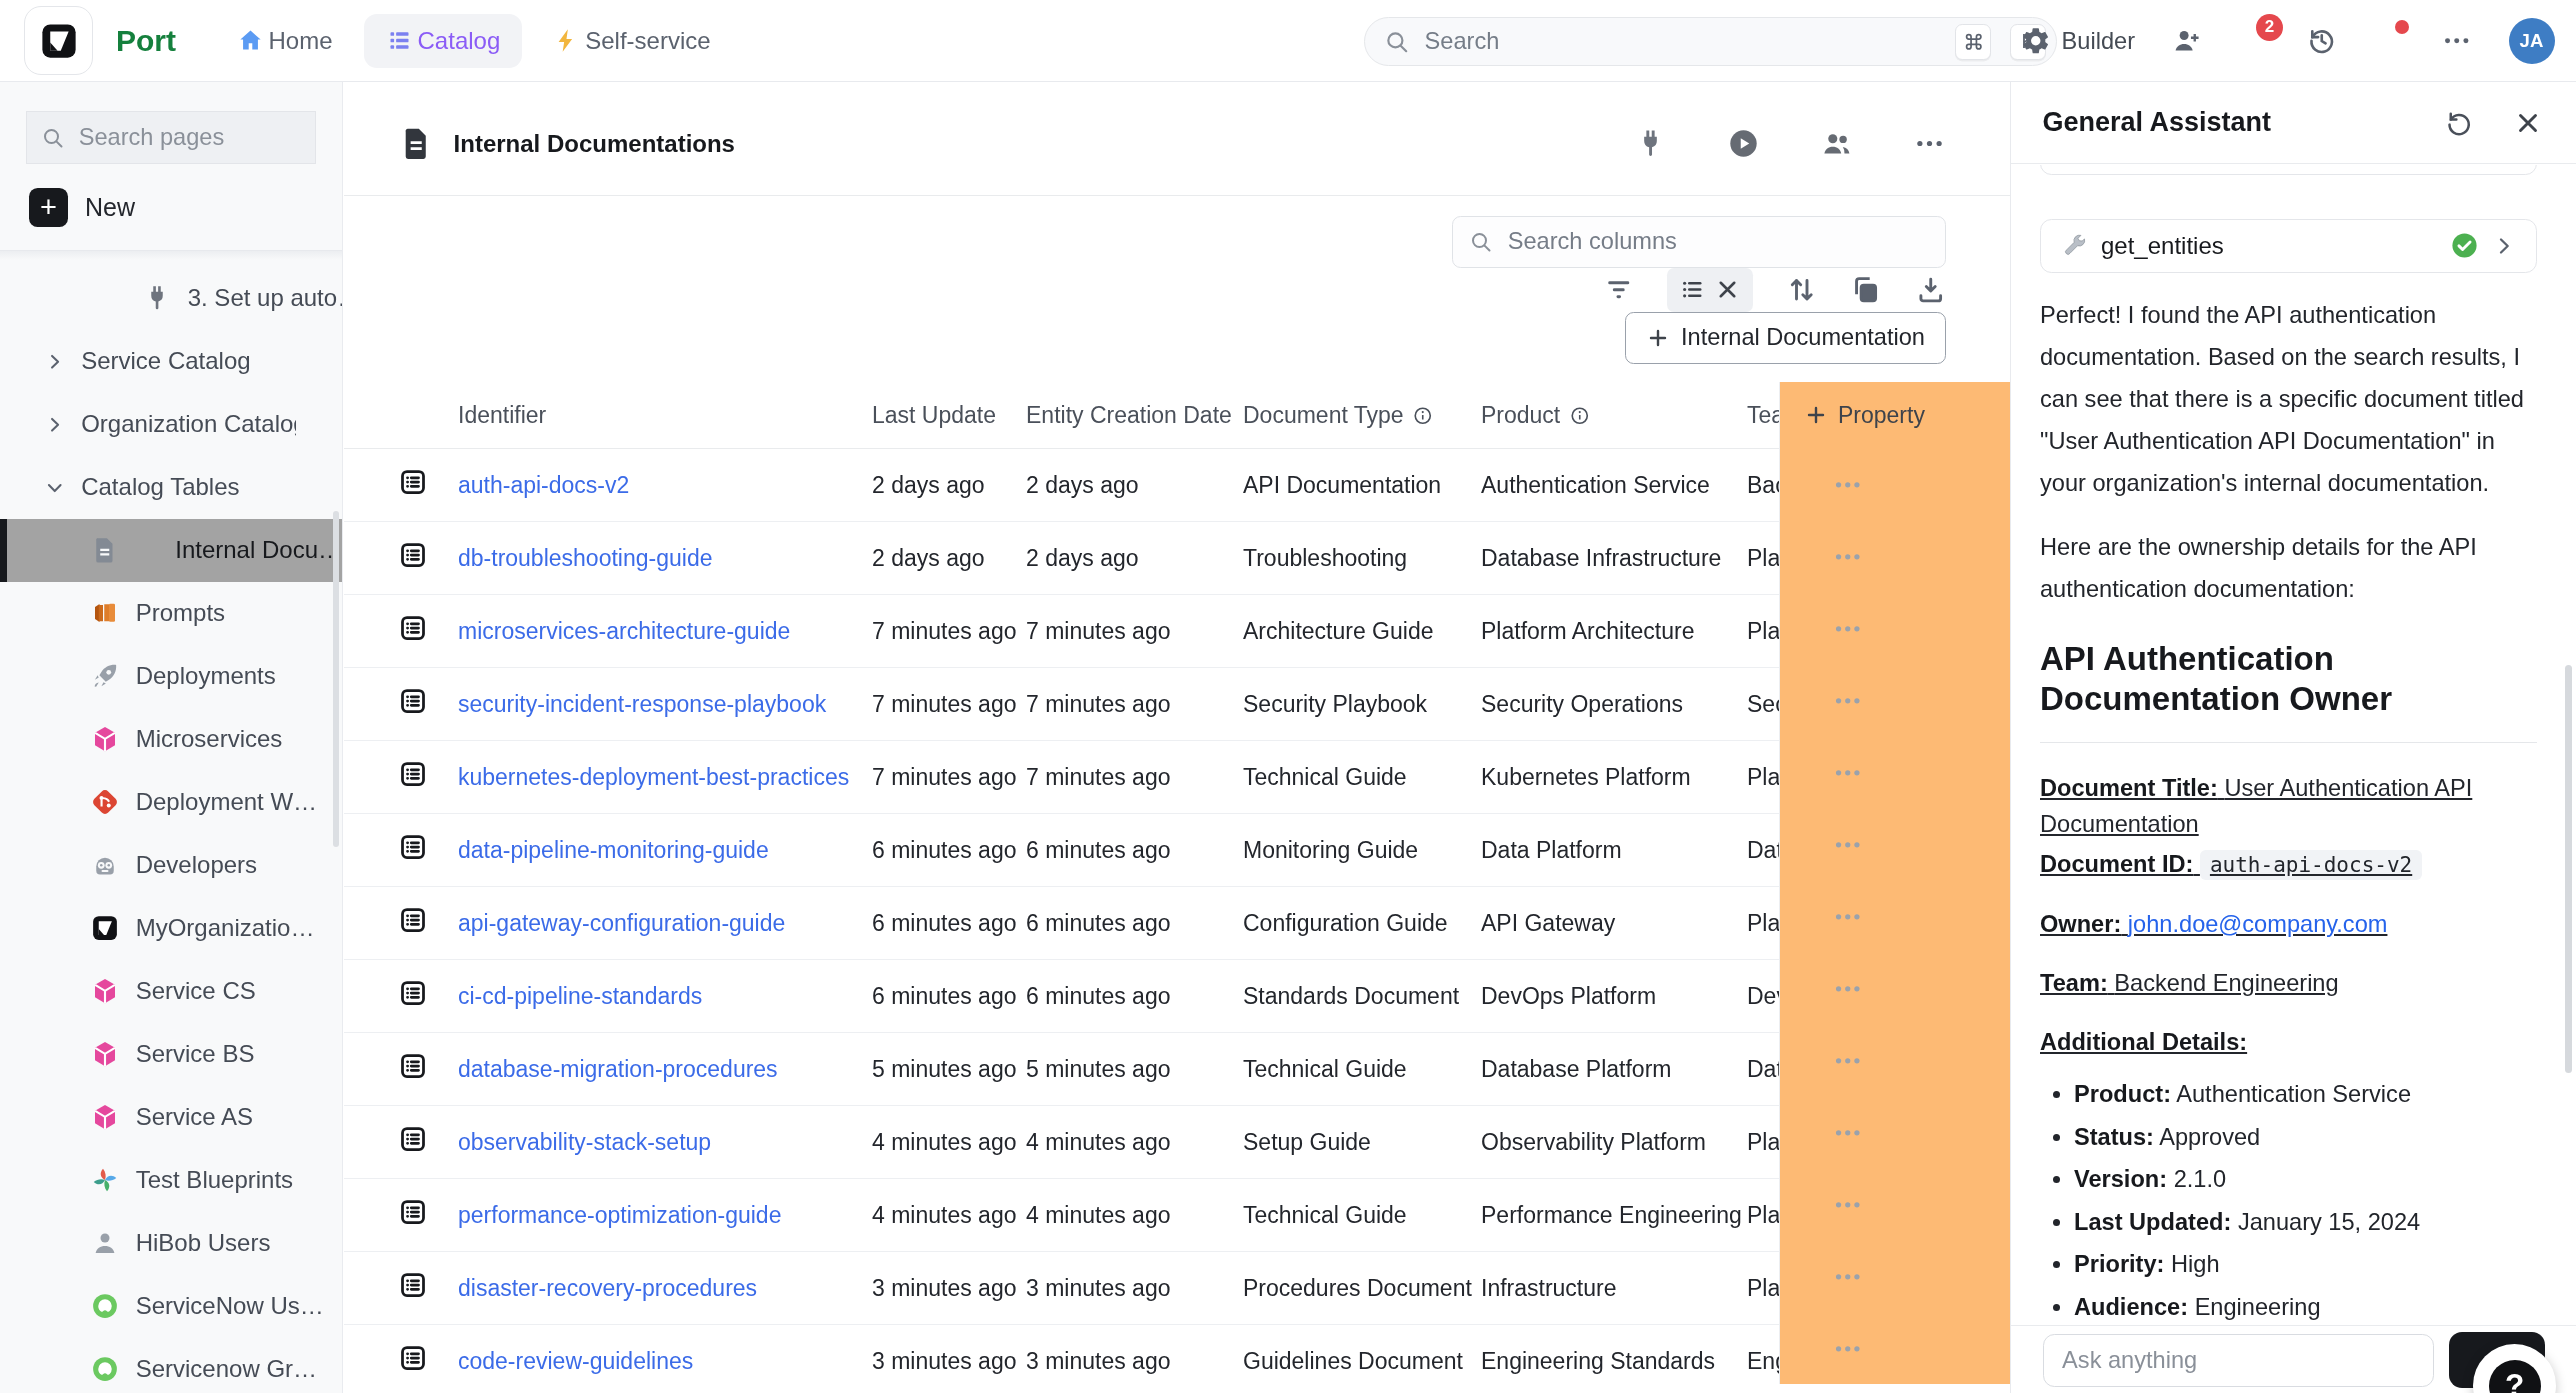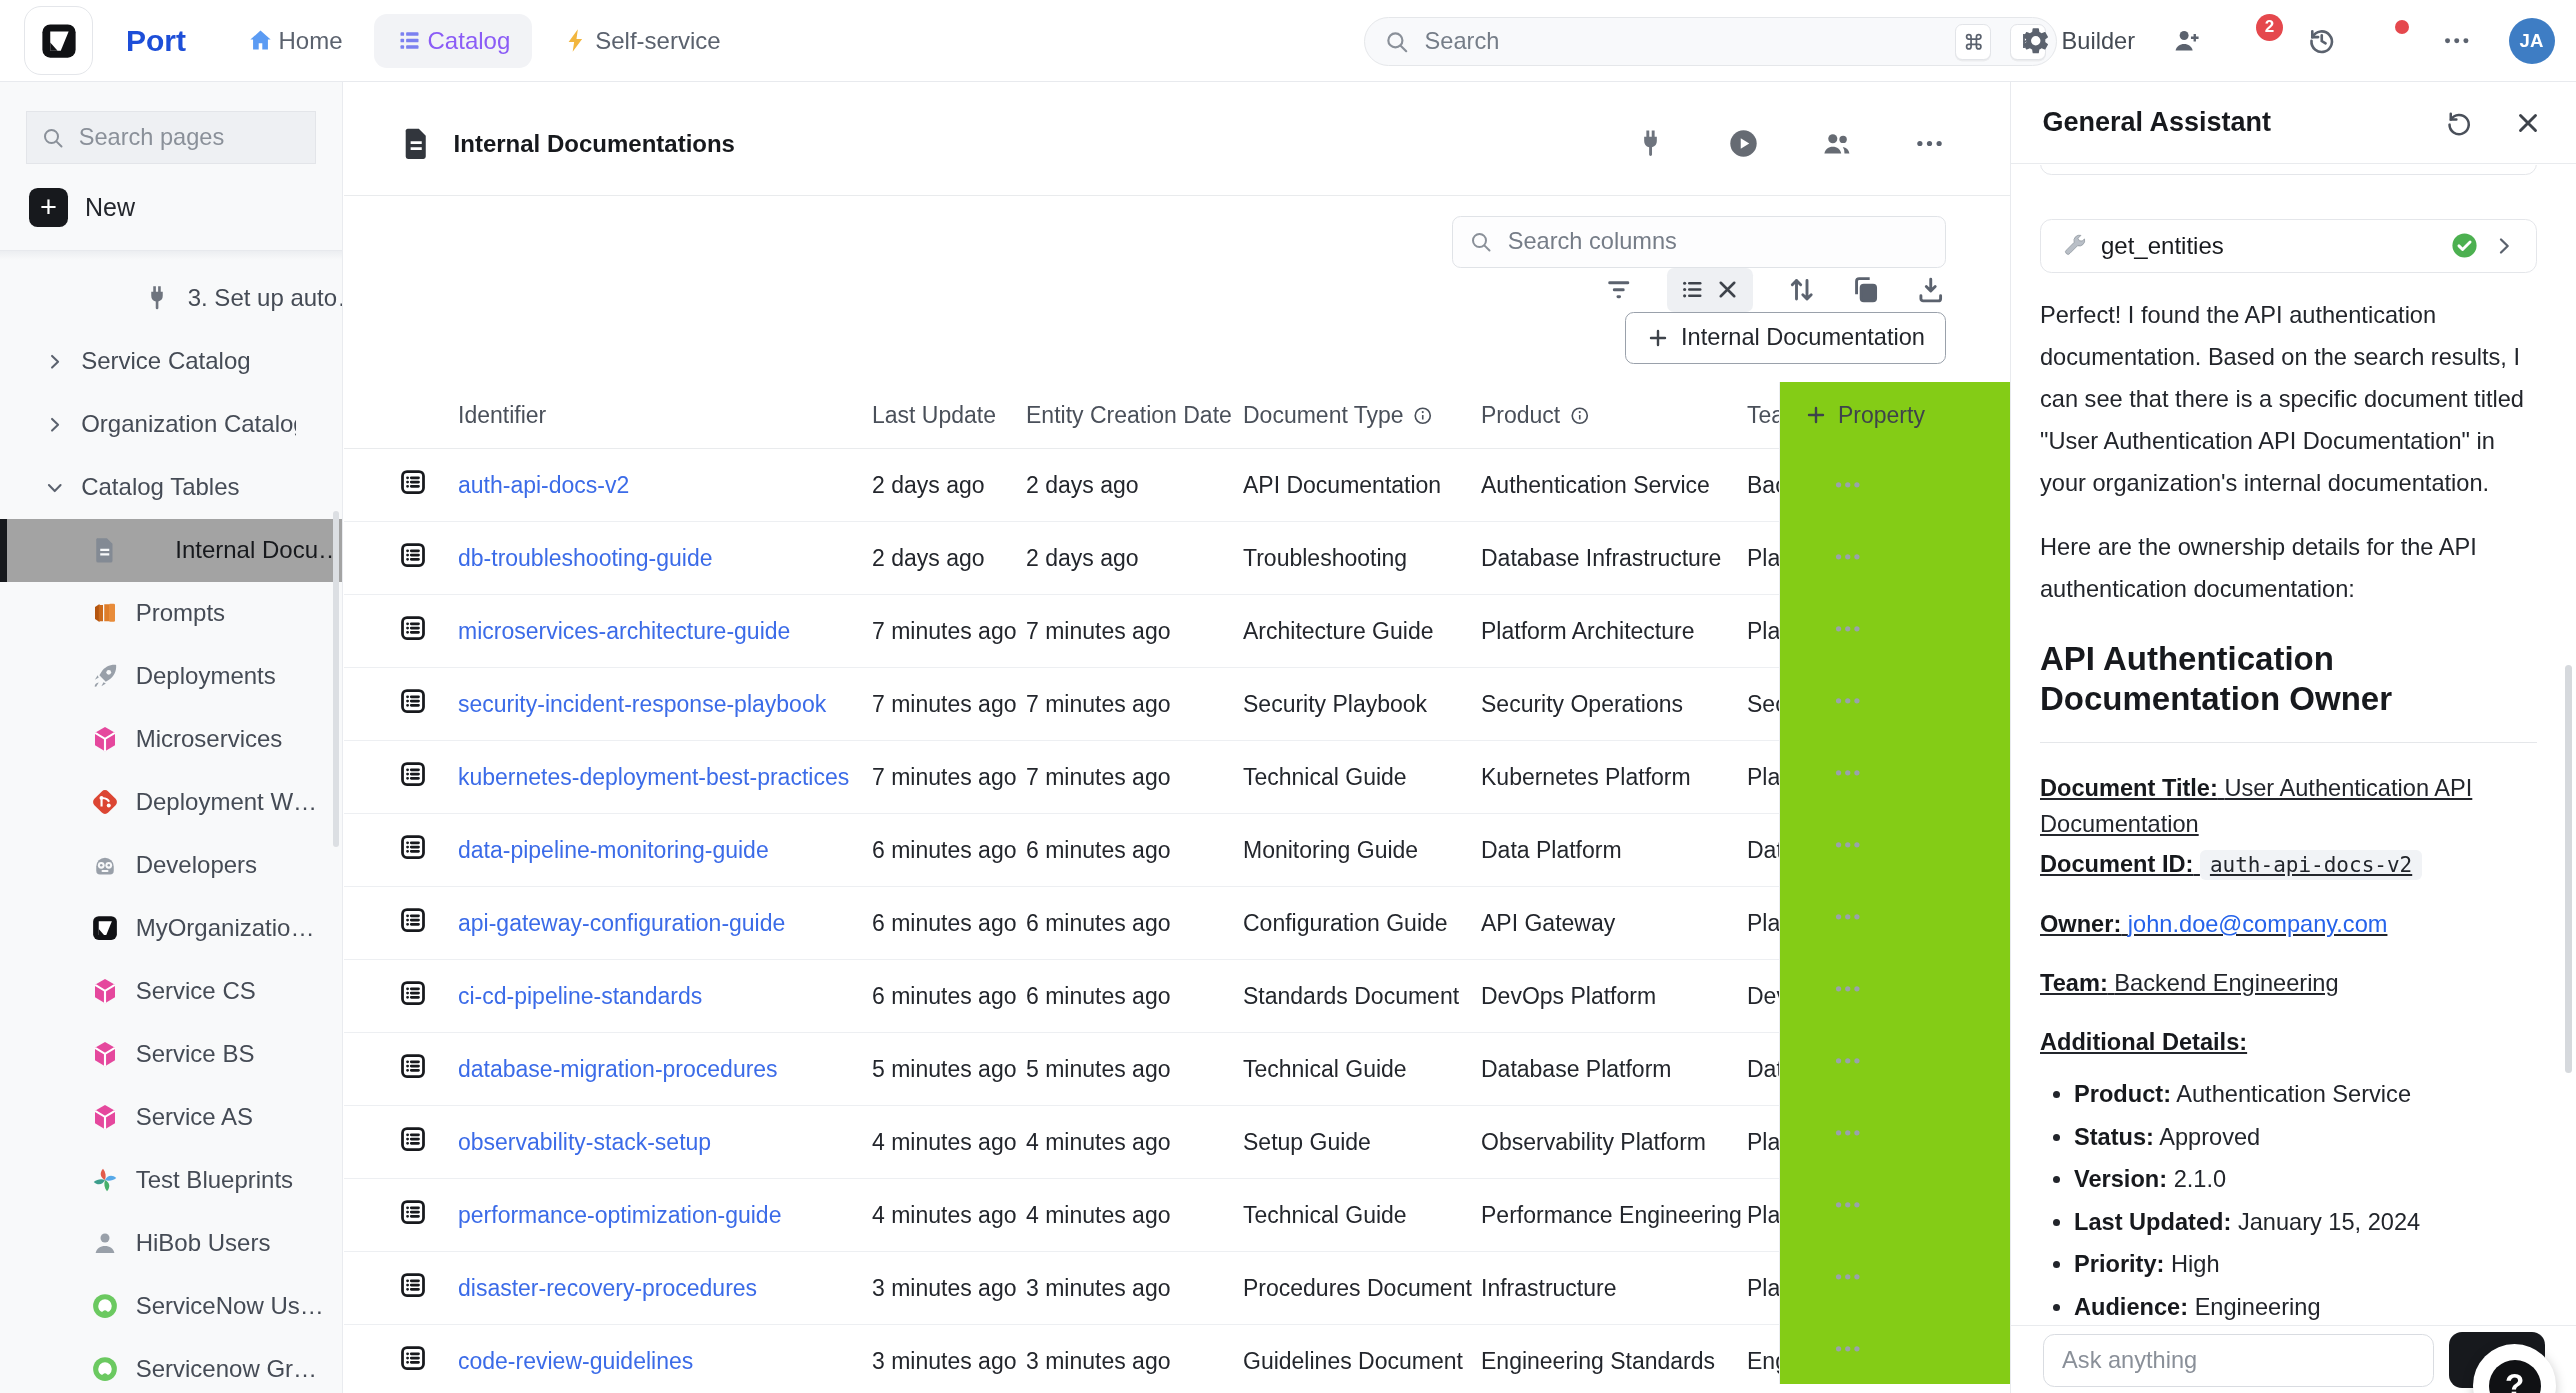--- a/index.html
+++ b/index.html
@@ -8,21 +8,21 @@
   .ic{display:inline-flex;align-items:center;justify-content:center;}
   .ic svg{width:100%;height:100%;}
 
   
   .topbar{position:absolute;left:0;top:0;right:0;height:82px;background:#fff;
           border-bottom:0.7px solid #e8eaee;display:flex;align-items:center;
           padding:0 24px;box-sizing:border-box;z-index:30;}
   .logo-card{width:67px;height:67px;border:1.4px solid #e4e6ea;border-radius:17px;
              background:#fff;display:flex;align-items:center;justify-content:center;}
   .logo-card .ic{width:42px;height:42px;}
-  .brand{font-size:30px;font-weight:700;color:#1d4ed8;margin:0 39px 0 33px;}
+  .brand{font-size:30px;font-weight:700;color:#15803d;margin:0 39px 0 23px;}
   .nav{display:flex;align-items:center;gap:10px;}
   .nav-item{display:flex;align-items:center;gap:5px;height:54px;padding:0 21.5px;
             border-radius:13px;font-size:24px;color:#5b626e;cursor:pointer;}
   .nav-item.active{background:#f2f3f6;color:#8b5cf6;font-weight:500;}
   .nav-ic{width:27px;height:27px;}
   .top-search{position:absolute;left:1364px;top:17px;width:693px;height:49px;
               background:#f8f9fb;border:1.4px solid #e5e7ea;border-radius:26px;
               display:flex;align-items:center;gap:13px;padding:0 10px 0 18.6px;box-sizing:border-box;}
   .top-search .ic{width:26px;height:26px;}
   .top-search input{flex:1;border:none;outline:none;background:transparent;
@@ -97,21 +97,21 @@
 
   .table{position:relative;margin-top:18.6px;}
   .grid{display:grid;grid-template-columns:54px 60px 414px 154px 217px 238px 266px 1fr;align-items:center;}
   .thead{height:66px;font-size:23px;color:#4a505a;border-bottom:0.7px solid #e9ebed;}
   .th{display:flex;align-items:center;gap:8.6px;overflow:hidden;white-space:nowrap;}
   .th .ic{width:21.5px;height:21.5px;}
   .trow{height:72px;border-bottom:0.7px solid #edeff2;font-size:23px;color:#23262c;}
   .trow .row-ic{width:30px;height:30px;}
   .cell{overflow:hidden;white-space:nowrap;}
   .ident a{color:#3b6be8;text-decoration:none;}
-  .pinned{position:absolute;top:0;right:0;width:230px;background:#84cc16;border-left:0.7px solid #eceef1;z-index:5;}
+  .pinned{position:absolute;top:0;right:0;width:230px;background:#fdba74;border-left:0.7px solid #eceef1;z-index:5;}
   .pinned-head{height:66px;display:flex;align-items:center;gap:10px;font-size:23px;color:#3e434b;
                padding-left:24px;cursor:pointer;}
   .pinned-head .ic{width:24px;height:24px;}
   .pinned-row{height:72px;display:flex;align-items:center;padding-left:52px;}
   .pinned-row .ic{width:31.5px;height:31.5px;cursor:pointer;}
   .hscroll{margin:14.3px 0 0 52px;width:635px;height:13px;border-radius:6.4px;background:#d7dade;}
   .results{margin:24px 0 0 69px;font-size:23px;color:#3e434b;}
 
   
   .assistant{position:absolute;left:2010px;top:82px;width:566px;bottom:0;background:#fff;

